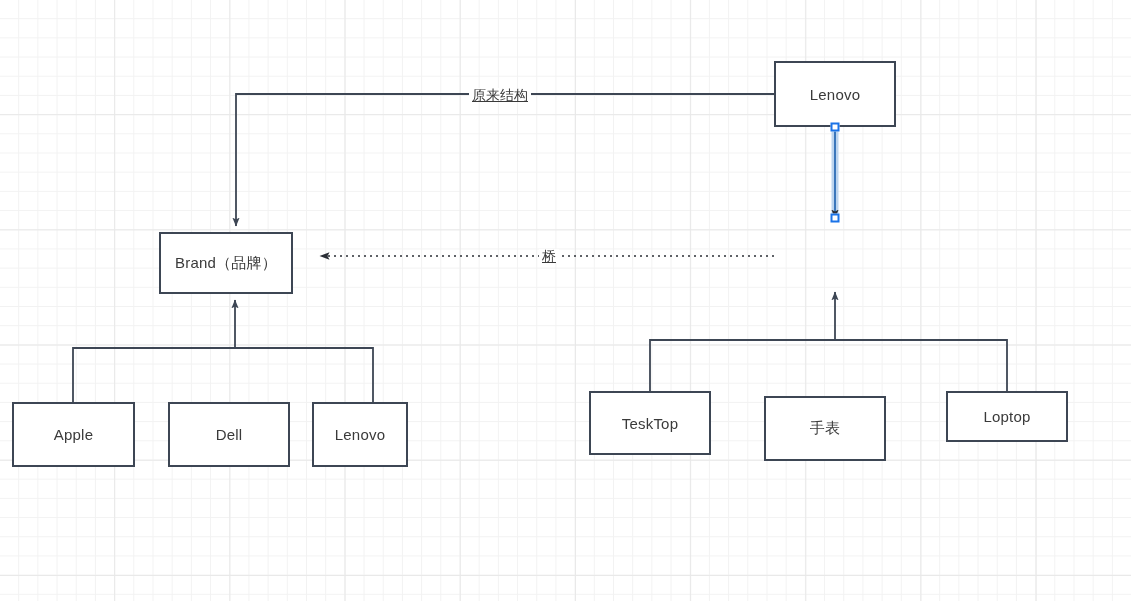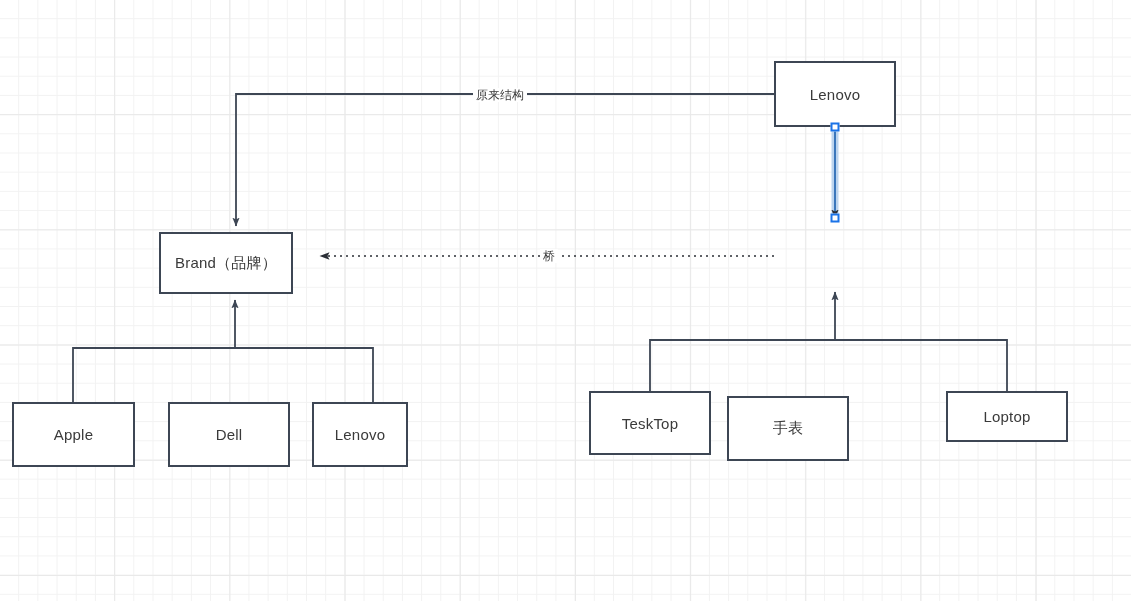--- a/index.html
+++ b/index.html
@@ -48,25 +48,26 @@
     letter-spacing: 0.2px;
     white-space: nowrap;
   }
   .node-label {
     pointer-events: none;
   }
   .edge-label {
     position: absolute;
     background: #ffffff;
     color: #3a3a3a;
-    font-size: 12px;
+    font-size: 14px;
     padding: 0 3px;
     line-height: 14px;
     white-space: nowrap;
     transform: translate(-50%, -50%);
+    text-decoration: underline;
   }
   .handle {
     position: absolute;
     width: 9px;
     height: 9px;
     box-sizing: border-box;
     background: #ffffff;
     border: 2px solid #1a73e8;
     transform: translate(-50%, -50%);
   }
@@ -121,21 +122,21 @@
   </div>
 
   <div class="node" style="left:312px; top:402px; width:96px; height:65px;">
     <span class="node-label">Lenovo</span>
   </div>
 
   <div class="node" style="left:589px; top:391px; width:122px; height:64px;">
     <span class="node-label">TeskTop</span>
   </div>
 
-  <div class="node" style="left:727px; top:396px; width:122px; height:65px;">
+  <div class="node" style="left:764px; top:396px; width:122px; height:65px;">
     <span class="node-label">手表</span>
   </div>
 
   <div class="node" style="left:946px; top:391px; width:122px; height:51px;">
     <span class="node-label">Loptop</span>
   </div>
 
   <div class="edge-label" style="left:500px; top:95px;">原来结构</div>
 
   <div class="edge-label" style="left:549px; top:256px;">桥</div>

